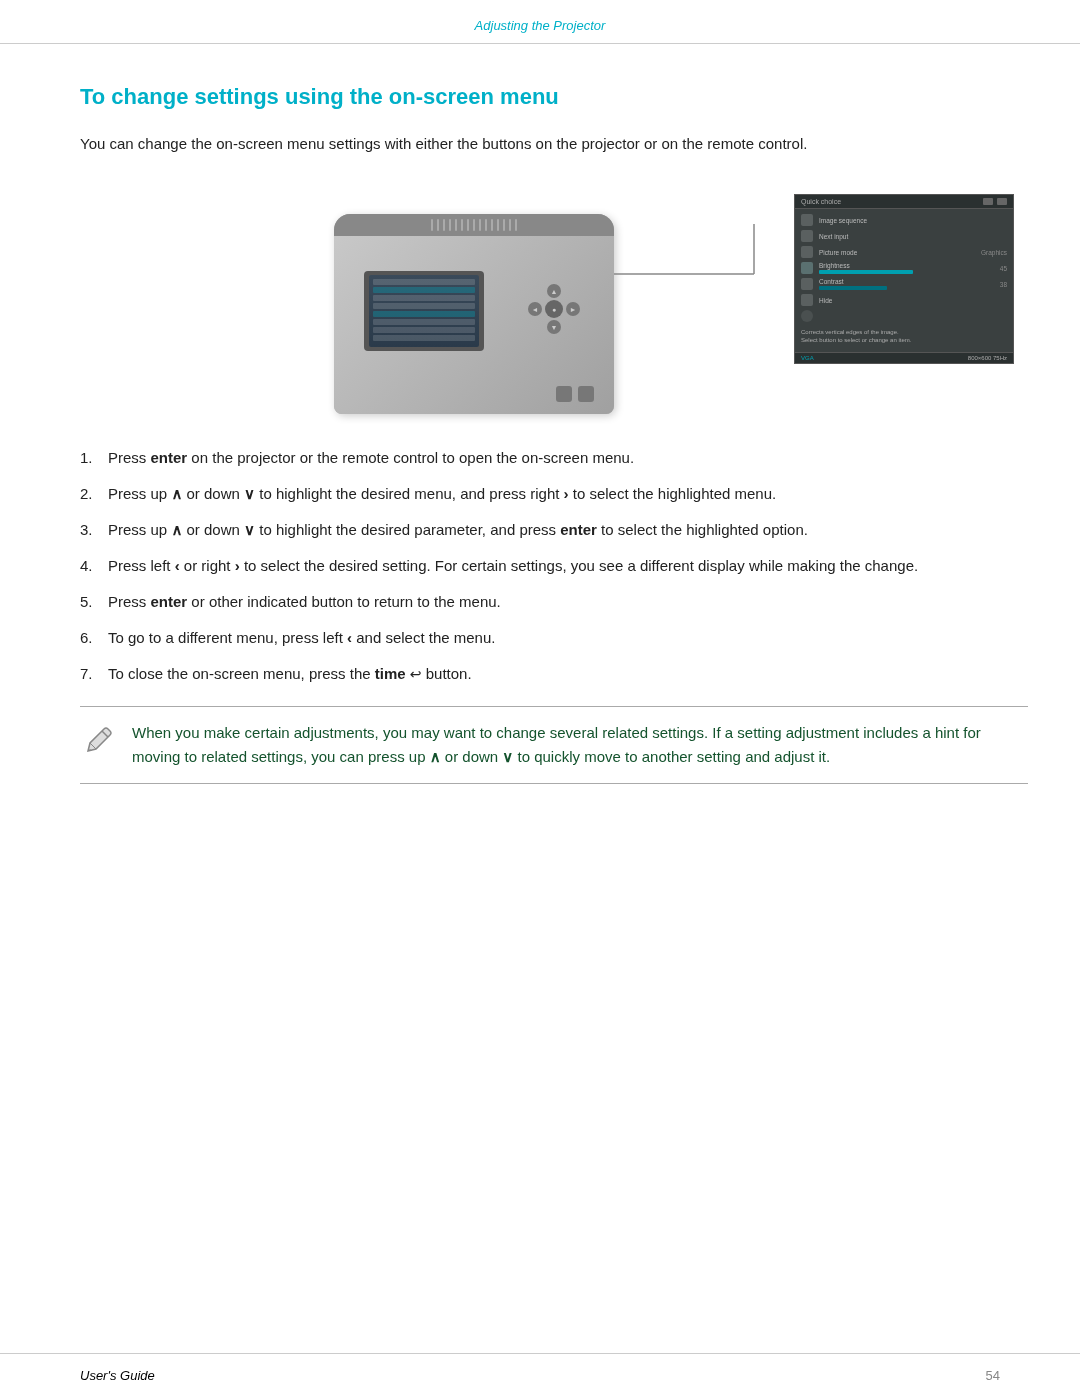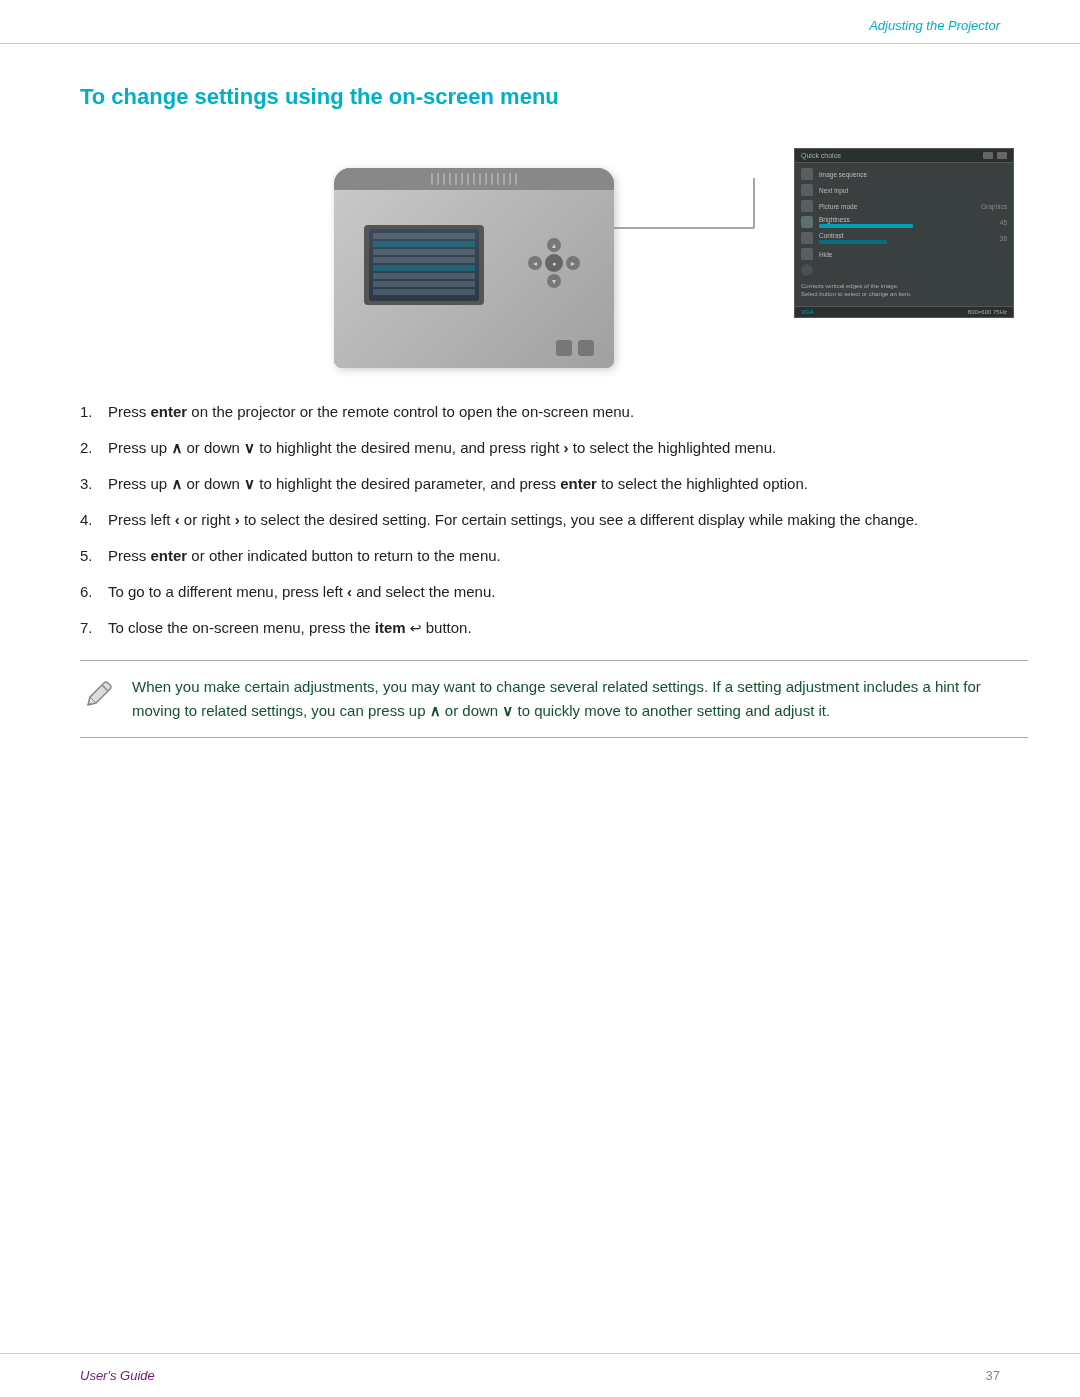--- a/index.html
+++ b/index.html
@@ -19,21 +19,21 @@
       min-height: 1397px;
       padding: 0;
       position: relative;
     }
 
     
     .top-header {
       width: 100%;
       padding: 18px 80px 10px 80px;
       display: flex;
-      justify-content: flex-end;
+      justify-content: center;
       align-items: center;
       border-bottom: 1px solid #cccccc;
     }
 
     .header-title {
       color: #00b0c8;
       font-size: 13px;
       font-style: italic;
     }
 
@@ -387,21 +387,21 @@
       left: 0;
       right: 0;
       padding: 14px 80px;
       border-top: 1px solid #cccccc;
       display: flex;
       justify-content: space-between;
       align-items: center;
     }
 
     .footer-left {
-      color: #701a75;
+      color: #000000;
       font-size: 13px;
       font-style: italic;
     }
 
     .footer-right {
       color: #888;
       font-size: 13px;
     }
 
     
@@ -416,20 +416,21 @@
 <div class="page-container">
 
   <div class="top-header">
     <span class="header-title">Adjusting the Projector</span>
   </div>
 
   <div class="main-content">
 
     <h1 class="section-heading">To change settings using the on-screen menu</h1>
 
+    <p class="body-text">You can change the on-screen menu settings with either the buttons on the projector or on the remote control.</p>
 
     <div class="image-area">
       <div class="projector-img-container">
 
         <div class="projector-box">
           <div class="projector-top-vent">
             <div class="vent-line"></div>
               <div class="vent-line"></div>
               <div class="vent-line"></div>
             <div class="vent-line"></div>
@@ -579,21 +580,21 @@
       <li>
         <span class="list-number">5.</span>
         <span class="list-text">Press <b>enter</b> or other indicated button to return to the menu.</span>
       </li>
       <li>
         <span class="list-number">6.</span>
         <span class="list-text">To go to a different menu, press left <b>‹</b> and select the menu.</span>
       </li>
       <li>
         <span class="list-number">7.</span>
-        <span class="list-text">To close the on-screen menu, press the <b>item</b> <span class="back-arrow">↩</span> button.</span>
+        <span class="list-text">To close the on-screen menu, press the <b>time</b> <span class="back-arrow">↩</span> button.</span>
       </li>
     </ol>
 
 
     <div class="note-box">
 
       <svg class="note-icon" viewBox="0 0 36 36" fill="none" xmlns="http://www.w3.org/2000/svg">
         <path d="M8 28 L10 20 L24 6 Q26 4 28 6 L30 8 Q32 10 30 12 L16 26 Z" stroke="#888" stroke-width="1.5" fill="#ddd"></path>
         <line x1="22" y1="8" x2="28" y2="14" stroke="#888" stroke-width="1.5"></line>
         <line x1="10" y1="20" x2="16" y2="26" stroke="#888" stroke-width="1"></line>
@@ -601,16 +602,16 @@
       </svg>
       <div class="note-content">
         <span>When you make certain adjustments, you may want to change several related settings. If a setting adjustment includes a hint for moving to related settings, you can press up <b>∧</b> or down <b>∨</b> to quickly move to another setting and adjust it.</span>
       </div>
     </div>
 
   </div>
 
   <div class="page-footer">
     <span class="footer-left">User's Guide</span>
-    <span class="footer-right">37</span>
+    <span class="footer-right">54</span>
   </div>
 
 </div>
 
 </body></html>

